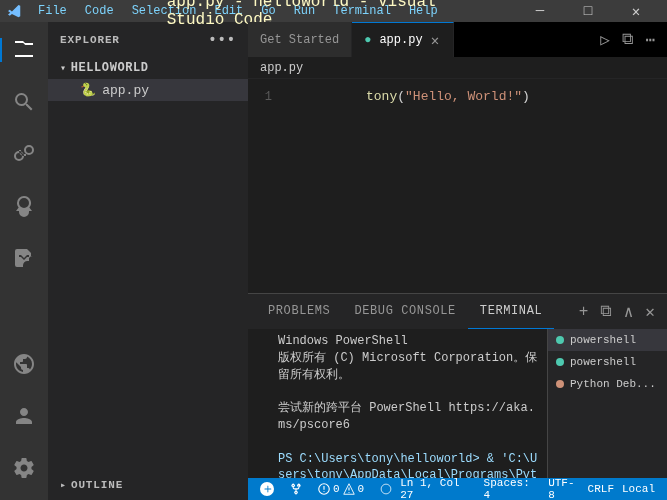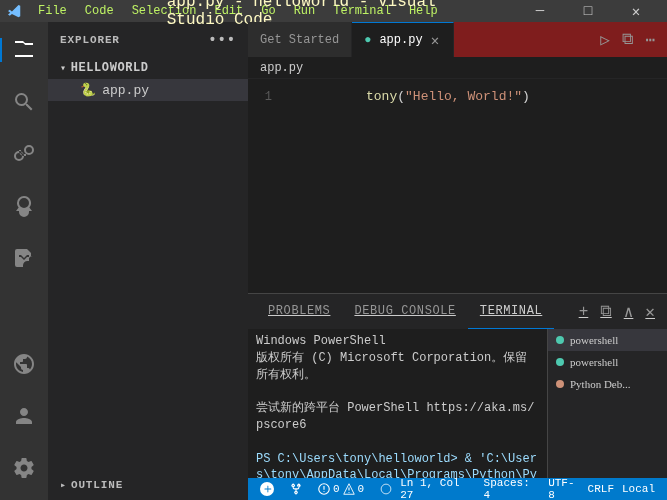--- a/index.html
+++ b/index.html
@@ -22,21 +22,21 @@
       justify-content: space-between;
       padding: 0 8px;
       user-select: none;
     }
     #title-bar-left {
       display: flex;
       align-items: center;
       gap: 6px;
     }
     .menu-item {
-      color: #bef264;
+      color: #7dd3fc;
       font-size: 12px;
       padding: 2px 6px;
       cursor: pointer;
     }
     #title-bar-center {
       position: absolute;
       left: 50%;
       transform: translateX(-50%);
       color: #fef9c3;
       font-size: 16px;
@@ -174,21 +174,21 @@
       flex: 1;
       display: flex;
       flex-direction: column;
       background: #1e1e1e;
       overflow: hidden;
     }
 
     
     #tab-bar {
       height: 35px;
-      background: #7f1d1d;
+      background: #000000;
       display: flex;
       align-items: flex-end;
       flex-shrink: 0;
     }
     .tab {
       height: 35px;
       display: flex;
       align-items: center;
       padding: 0 12px;
       cursor: pointer;
@@ -284,21 +284,20 @@
       border-top: 1px solid #454545;
       flex-shrink: 0;
     }
     #panel-tabs {
       height: 35px;
       background: #252526;
       display: flex;
       align-items: flex-end;
       padding: 0 8px;
       flex-shrink: 0;
-      text-decoration: underline;
     }
     .panel-tab {
       height: 35px;
       display: flex;
       align-items: center;
       padding: 0 12px;
       cursor: pointer;
       font-size: 12px;
       color: #969696;
       border-bottom: 1px solid transparent;
@@ -321,20 +320,21 @@
       color: #969696;
       font-size: 16px;
       padding: 2px 4px;
     }
 
     
     #terminal-content-area {
       display: flex;
       flex: 1;
       overflow: hidden;
+      margin-left: 22px;
     }
     #terminal-main {
       flex: 1;
       padding: 4px 8px;
       overflow: hidden;
       font-size: 12px;
       line-height: 1.5;
       color: #cccccc;
     }
     .term-line {
@@ -354,21 +354,20 @@
     .term-sidebar-item {
       display: flex;
       align-items: center;
       height: 22px;
       padding: 0 8px;
       cursor: pointer;
       color: #cccccc;
       gap: 6px;
       white-space: nowrap;
       overflow: hidden;
-      font-family: Liberation Serif, serif;
     }
     .term-sidebar-item.active { background: #37373d; }
     .term-sidebar-dot {
       width: 8px;
       height: 8px;
       border-radius: 50%;
       flex-shrink: 0;
     }
     .dot-green { background: #4ec9b0; }
     .dot-orange { background: #ce9178; }

